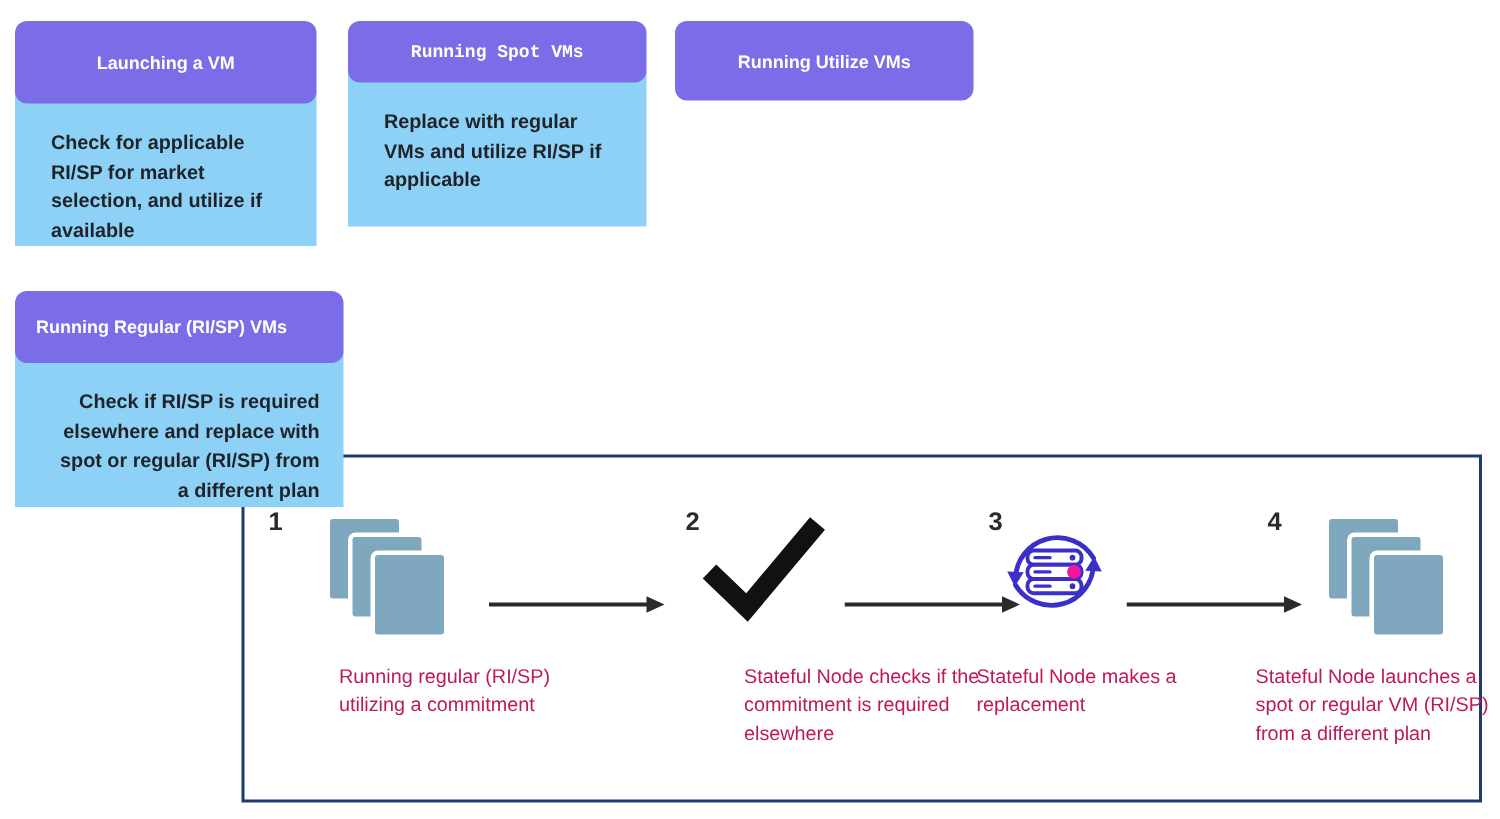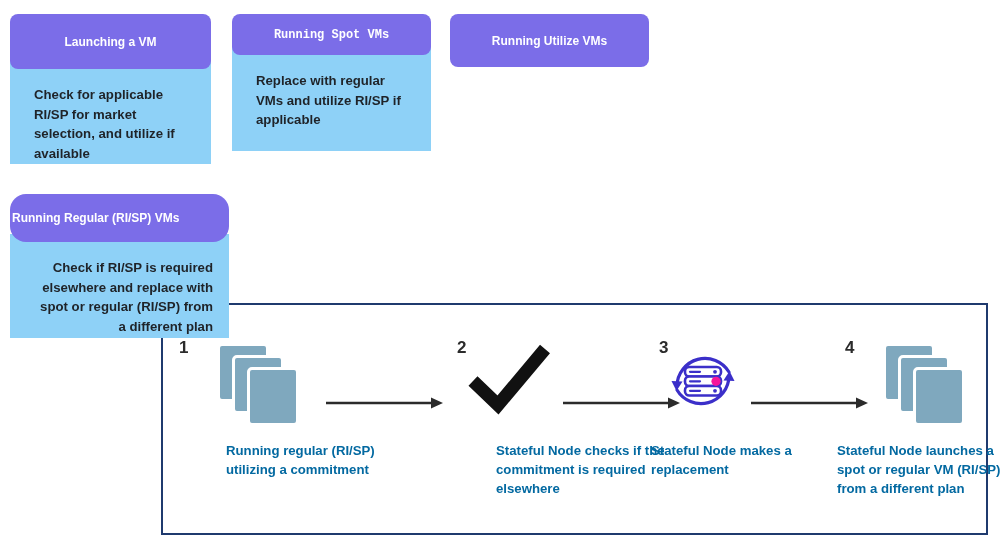--- a/index.html
+++ b/index.html
@@ -27,21 +27,21 @@
     color: #ffffff;
     font-weight: bold;
     font-size: 12px;
     display: flex;
     align-items: center;
     box-sizing: border-box;
     position: relative;
     z-index: 2;
   }
   .card-header.center { justify-content: center; }
-  .card-header.left { justify-content: flex-start; padding-left: 2px; border-radius: 16px; }
+  .card-header.left { justify-content: flex-start; padding-left: 14px; }
   .card-body {
     background: #8ED1F7;
     color: #1f2328;
     font-weight: bold;
     font-size: 13.2px;
     line-height: 1.48;
     box-sizing: border-box;
     padding: 16px 16px 14px 24px;
     margin-top: -8px;
     padding-top: 24px;
@@ -95,23 +95,23 @@
     font-size: 17px;
     font-weight: bold;
     color: #2b2b2b;
   }
   .step-caption {
     position: absolute;
     top: 136px;
     left: 55px;
     width: 172px;
     font-size: 13.2px;
-    font-weight: bold;
+    font-weight: normal;
     line-height: 1.45;
-    color: #0369a1;
+    color: #be185d;
   }
   #step-2 .step-caption { left: 0px; width: 178px; margin-left: 47px; }
   #step-3 .step-caption { left: 0px; width: 170px; }
   #step-4 .step-caption { left: 0px; width: 175px; }
 
   
   .vm-stack {
     position: absolute;
     top: 38px;
     left: 46px;

